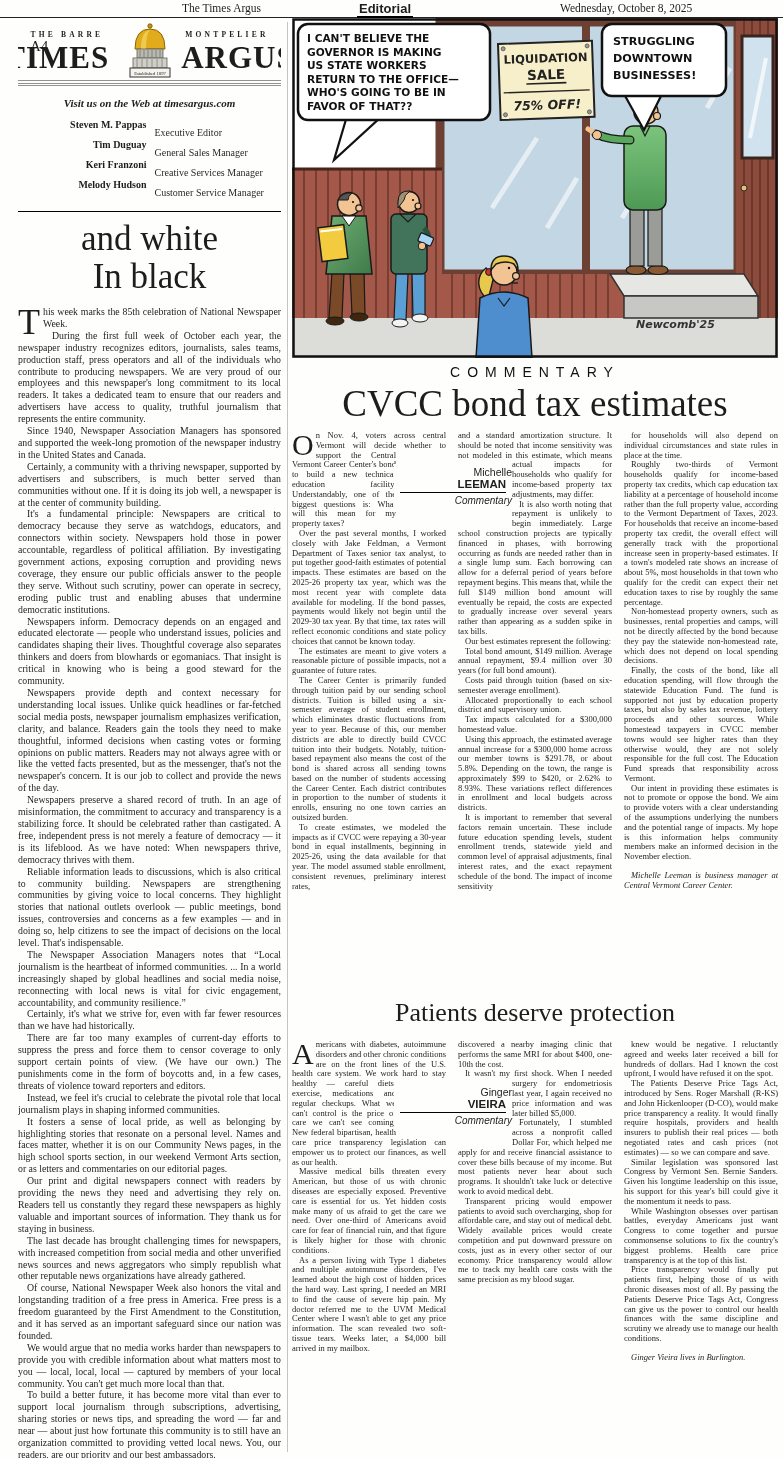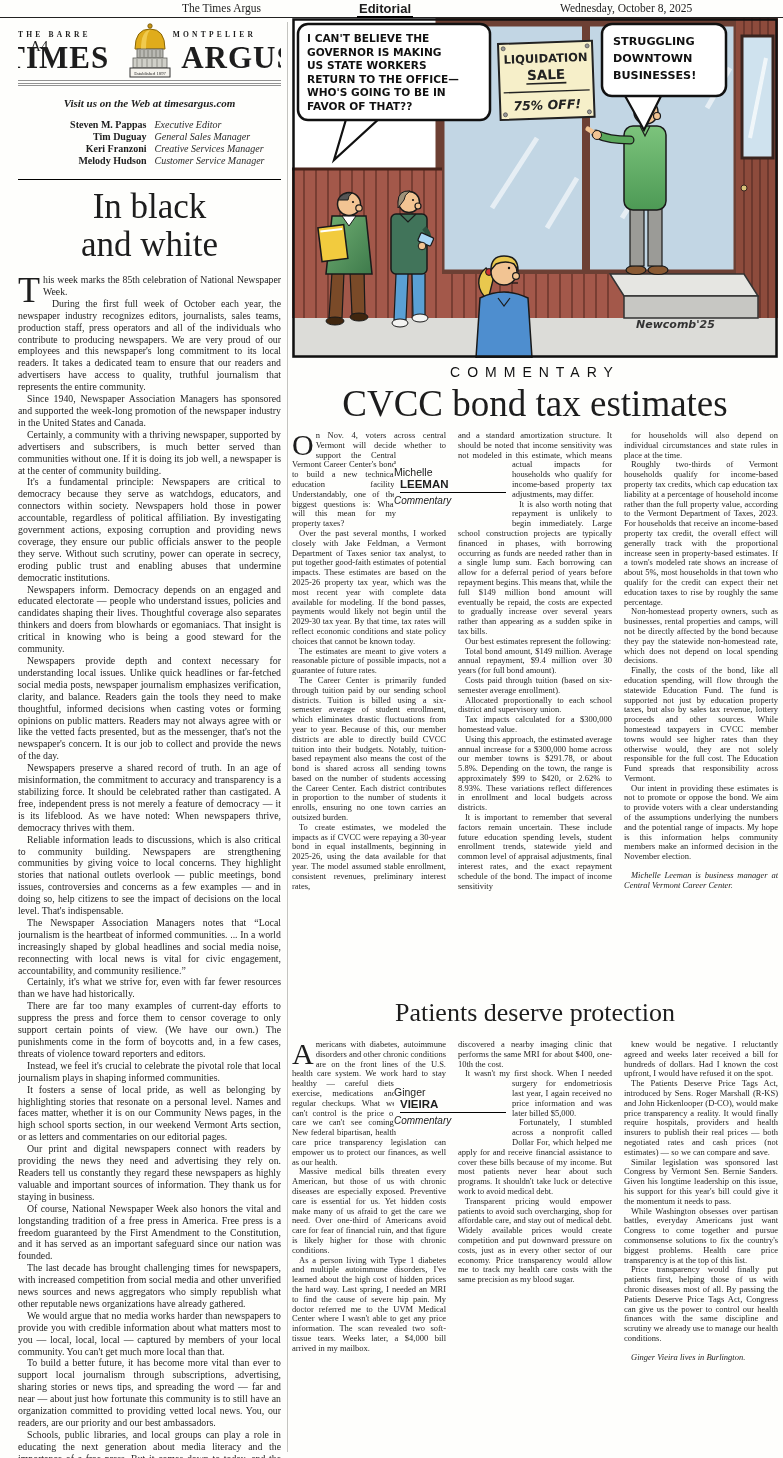--- a/index.html
+++ b/index.html
@@ -9,32 +9,32 @@
   .topbar{position:absolute;left:0;top:0;width:783px;height:17px;border-bottom:1px solid #222;}
   .topbar .pgno{position:absolute;left:30px;top:2px;font-size:15px;margin-top:36px;}
   .topbar .pname{position:absolute;left:182px;top:2px;font-size:11.5px;}
   .topbar .section{position:absolute;left:357px;top:1px;font-family:"Liberation Sans",sans-serif;
         font-weight:bold;font-size:13px;border-bottom:3.5px solid #000;padding:0 2px;}
   .topbar .pdate{position:absolute;left:560px;top:2px;font-size:11.5px;}
   
   .leftcol{position:absolute;left:18px;top:22px;width:263px;height:1436px;overflow:hidden;}
   .vrule{position:absolute;left:287px;top:22px;width:1px;height:1430px;background:#c4c4c0;}
   .mast{position:relative;height:60px;}
-  .mast .cities{display:flex;gap:82px;font-size:7.5px;letter-spacing:3.2px;
+  .mast .cities{display:flex;justify-content:center;gap:82px;font-size:7.5px;letter-spacing:3.2px;
         font-weight:bold;padding-top:8px;}
   .mast .bigtitle{display:flex;justify-content:center;gap:72px;font-size:31px;letter-spacing:1px;
         margin-top:1px;font-weight:600;}
   .mast .dome{position:absolute;left:50%;top:0;transform:translateX(-50%);}
   .engraved{height:7px;margin-top:3px;background:repeating-linear-gradient(0deg,#777 0 0.8px,transparent 0.8px 2.4px);
         opacity:.8;}
   .webline{text-align:center;font-style:italic;font-weight:bold;font-size:11px;margin-top:15px;}
   .staff{margin:10px auto 0;width:230px;font-size:10px;line-height:12px;}
   .staff .row{display:flex;}
   .staff .nm{width:112px;text-align:right;font-weight:bold;}
-  .staff .tt{margin-left:8px;font-style:italic;color:#2a2a2a;}
+  .staff .tt{margin-left:8px;color:#2a2a2a;margin-top:8px;}
   .edrule{border:none;border-top:1.5px solid #000;margin:12px 0 0;}
   .edtitle{text-align:center;font-size:35px;line-height:38px;margin-top:8px;}
   .edbody{margin-top:10px;font-size:9.8px;line-height:11.9px;text-align:justify;hyphens:auto;}
   .para{margin:0;text-indent:9px;}
   .lead-para{text-indent:0;}
   .dcap{float:left;font-size:36px;line-height:29px;padding:2px 3px 0 0;}
   .dcap-sm{float:left;font-size:30px;line-height:26px;padding:1px 2px 0 0;}
   
   .rightcol{position:absolute;left:292px;top:18px;width:486px;}
   .cartoon{position:relative;width:486px;height:340px;}
@@ -50,21 +50,21 @@
   .cols{display:flex;gap:12px;position:relative;margin-top:7px;text-align:justify;hyphens:auto;}
   .col{width:154px;flex:none;font-size:8.5px;line-height:9.8px;overflow:hidden;}
   .cols .para{text-indent:7px;}
   .cols .lead-para{text-indent:0;}
   .cols-cvcc .col{height:550px;}
   .cols-pat .col{height:414px;}
   .wrapR{float:right;width:50px;height:64px;}
   .wrapL{float:left;width:54px;height:60px;}
   .wrapR2{float:right;width:50px;height:58px;}
   .wrapL2{float:left;width:54px;height:62px;}
-  .byline-box{position:absolute;left:102px;width:118px;text-align:left;background:#fefefc;
+  .byline-box{position:absolute;left:102px;width:118px;text-align:right;background:#fefefc;
         font-family:"Liberation Sans",sans-serif;padding:2px 0;}
   .byline-first{font-size:10.5px;}
   .byline-last{font-size:11.5px;font-weight:bold;border-bottom:1.6px solid #000;padding-bottom:2px;margin:0 6px;}
   .byline-role{font-size:10px;font-style:italic;padding-top:2px;}
   .tagline{font-style:italic;margin-top:9px;text-indent:0;}
 </style>
 </head>
 <body>
 
 <div class="page">
@@ -122,43 +122,43 @@
       </div>
       <div class="row">
         <span class="nm">Melody Hudson</span>
         <span class="tt">Customer Service Manager</span>
       </div>
     </div>
 
     <hr class="edrule">
 
     <div class="edtitle">
+      <div>and white</div>
       <div>In black</div>
-      <div>and white</div>
     </div>
 
     <div class="edbody">
       <p class="para lead-para"><span class="dcap">T</span><span>his week marks the 85th celebration of National Newspaper Week.</span></p>
       <div>
           <p class="para">During the first full week of October each year, the newspaper industry recognizes editors, journalists, sales teams, production staff, press operators and all of the individuals who contribute to producing newspapers. We are very proud of our employees and this newspaper's long commitment to its local readers. It takes a dedicated team to ensure that our readers and advertisers have access to quality, truthful journalism that represents the entire community.</p>
           <p class="para">Since 1940, Newspaper Association Managers has sponsored and supported the week-long promotion of the newspaper industry in the United States and Canada.</p>
           <p class="para">Certainly, a community with a thriving newspaper, supported by advertisers and subscribers, is much better served than communities without one. If it is doing its job well, a newspaper is at the center of community building.</p>
           <p class="para">It's a fundamental principle: Newspapers are critical to democracy because they serve as watchdogs, educators, and connectors within society. Newspapers hold those in power accountable, regardless of political affiliation. By investigating government actions, exposing corruption and providing news coverage, they ensure our public officials answer to the people they serve. Without such scrutiny, power can operate in secrecy, eroding public trust and enabling abuses that undermine democratic institutions.</p>
           <p class="para">Newspapers inform. Democracy depends on an engaged and educated electorate — people who understand issues, policies and candidates shaping their lives. Thoughtful coverage also separates thinkers and doers from blowhards or egomaniacs. That insight is critical in knowing who is being a good steward for the community.</p>
           <p class="para">Newspapers provide depth and context necessary for understanding local issues. Unlike quick headlines or far-fetched social media posts, newspaper journalism emphasizes verification, clarity, and balance. Readers gain the tools they need to make thoughtful, informed decisions when casting votes or forming opinions on public matters. Readers may not always agree with or like the vetted facts presented, but as the messenger, that's not the newspaper's concern. It is our job to collect and provide the news of the day.</p>
           <p class="para">Newspapers preserve a shared record of truth. In an age of misinformation, the commitment to accuracy and transparency is a stabilizing force. It should be celebrated rather than castigated. A free, independent press is not merely a feature of democracy — it is its lifeblood. As we have noted: When newspapers thrive, democracy thrives with them.</p>
           <p class="para">Reliable information leads to discussions, which is also critical to community building. Newspapers are strengthening communities by giving voice to local concerns. They highlight stories that national outlets overlook — public meetings, bond issues, controversies and concerns as a few examples — and in doing so, help citizens to see the impact of decisions on the local level. That's indispensable.</p>
           <p class="para">The Newspaper Association Managers notes that “Local journalism is the heartbeat of informed communities. ... In a world increasingly shaped by global headlines and social media noise, reconnecting with local news is vital for civic engagement, accountability, and community resilience.”</p>
           <p class="para">Certainly, it's what we strive for, even with far fewer resources than we have had historically.</p>
           <p class="para">There are far too many examples of current-day efforts to suppress the press and force them to censor coverage to only support certain points of view. (We have our own.) The punishments come in the form of boycotts and, in a few cases, threats of violence toward reporters and editors.</p>
           <p class="para">Instead, we feel it's crucial to celebrate the pivotal role that local journalism plays in shaping informed communities.</p>
           <p class="para">It fosters a sense of local pride, as well as belonging by highlighting stories that resonate on a personal level. Names and faces matter, whether it is on our Community News pages, in the high school sports section, in our weekend Vermont Arts section, or as letters and commentaries on our editorial pages.</p>
           <p class="para">Our print and digital newspapers connect with readers by providing the news they need and advertising they rely on. Readers tell us constantly they regard these newspapers as highly valuable and important sources of information. They thank us for staying in business.</p>
+          <p class="para">The last decade has brought challenging times for newspapers, with increased competition from social media and other unverified news sources and news aggregators who simply republish what other reputable news organizations have already gathered.</p>
           <p class="para">Of course, National Newspaper Week also honors the vital and longstanding tradition of a free press in America. Free press is a freedom guaranteed by the First Amendment to the Constitution, and it has served as an important safeguard since our nation was founded.</p>
-          <p class="para">The last decade has brought challenging times for newspapers, with increased competition from social media and other unverified news sources and news aggregators who simply republish what other reputable news organizations have already gathered.</p>
           <p class="para">We would argue that no media works harder than newspapers to provide you with credible information about what matters most to you — local, local, local — captured by members of your local community. You can't get much more local than that.</p>
           <p class="para">To build a better future, it has become more vital than ever to support local journalism through subscriptions, advertising, sharing stories or news tips, and spreading the word — far and near — about just how fortunate this community is to still have an organization committed to providing vetted local news. You, our readers, are our priority and our best ambassadors.</p>
           <p class="para">Schools, public libraries, and local groups can play a role in educating the next generation about media literacy and the importance of a free press. But it comes down to today, and the kind of community in which you want to live and work, and how you want that community to be supported for success.</p>
         </div>
     </div>
   </div>
 
   <div class="rightcol">
 
     <div class="cartoon">

